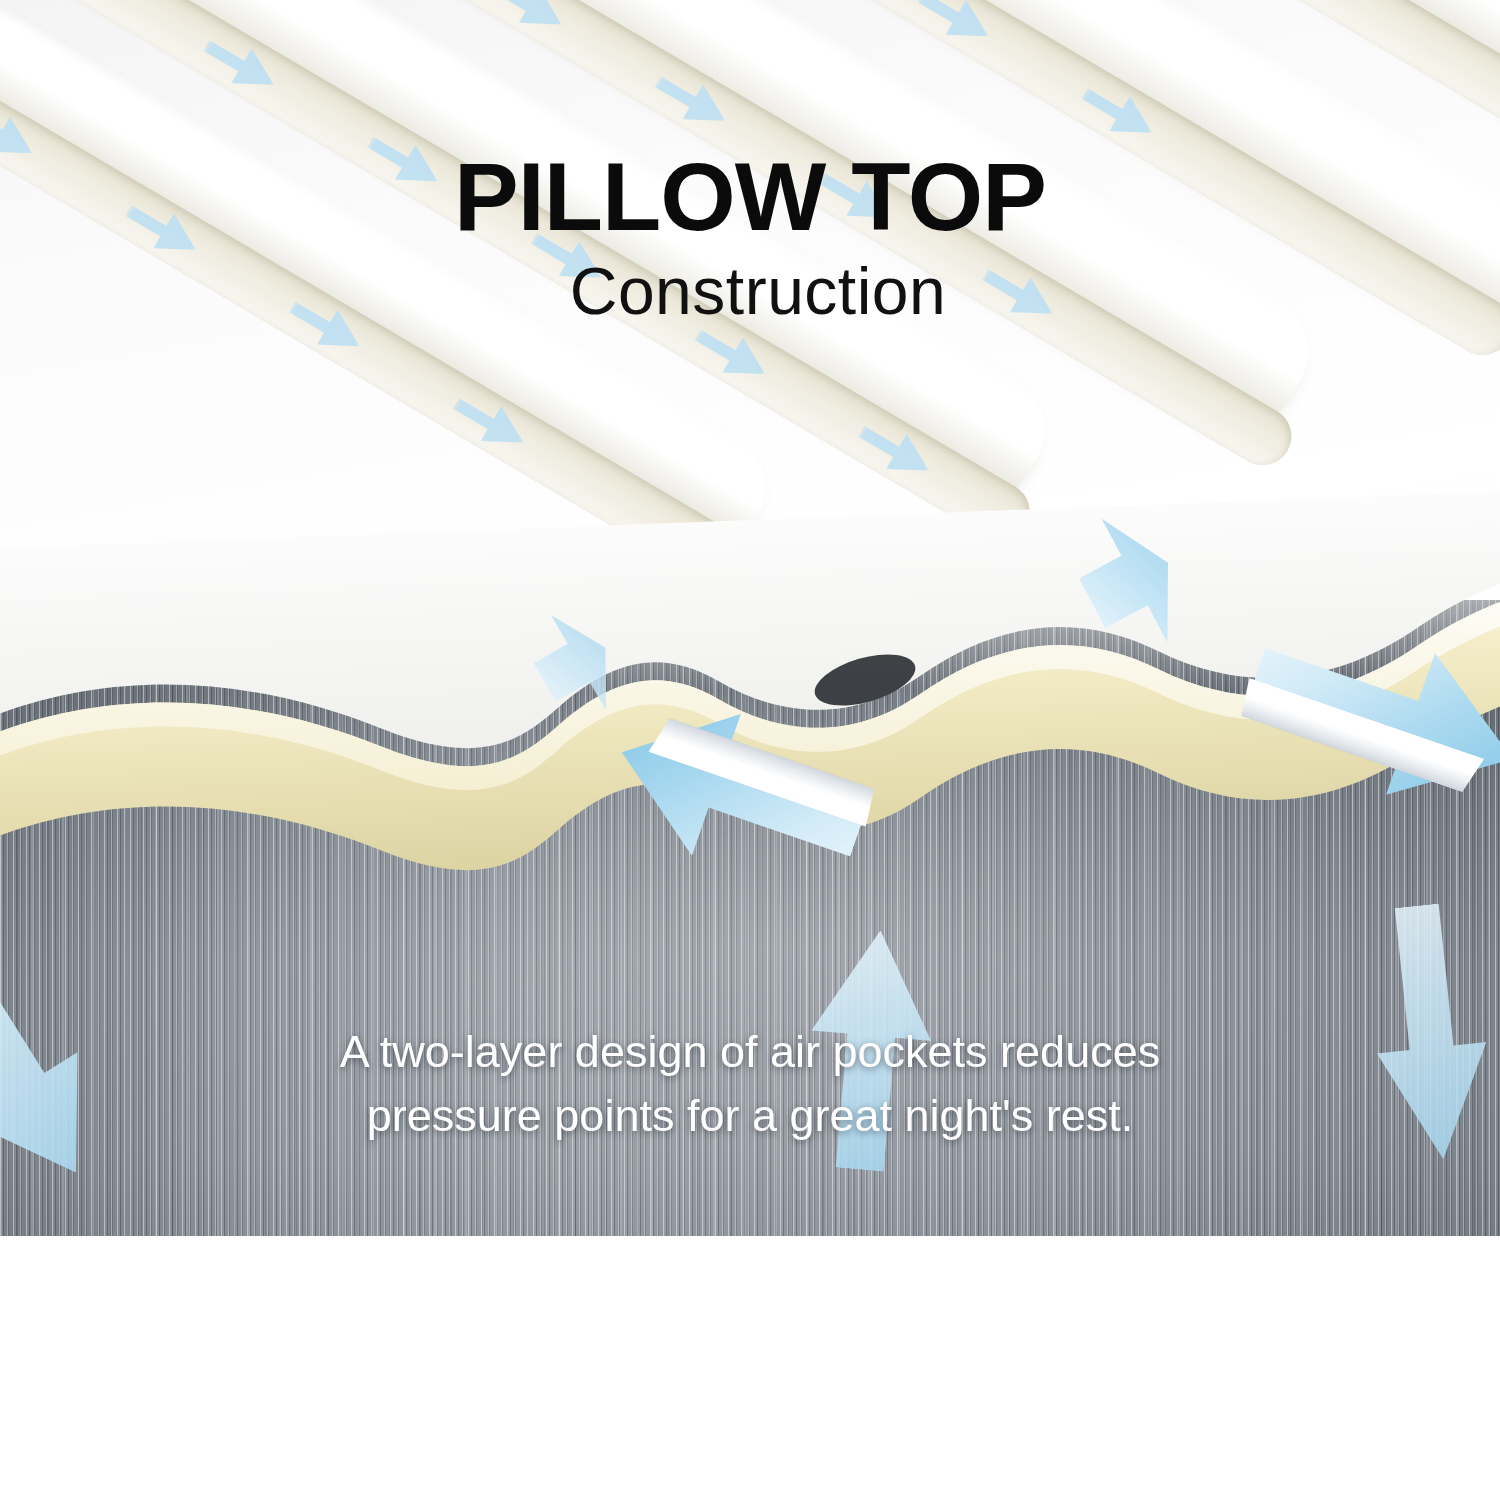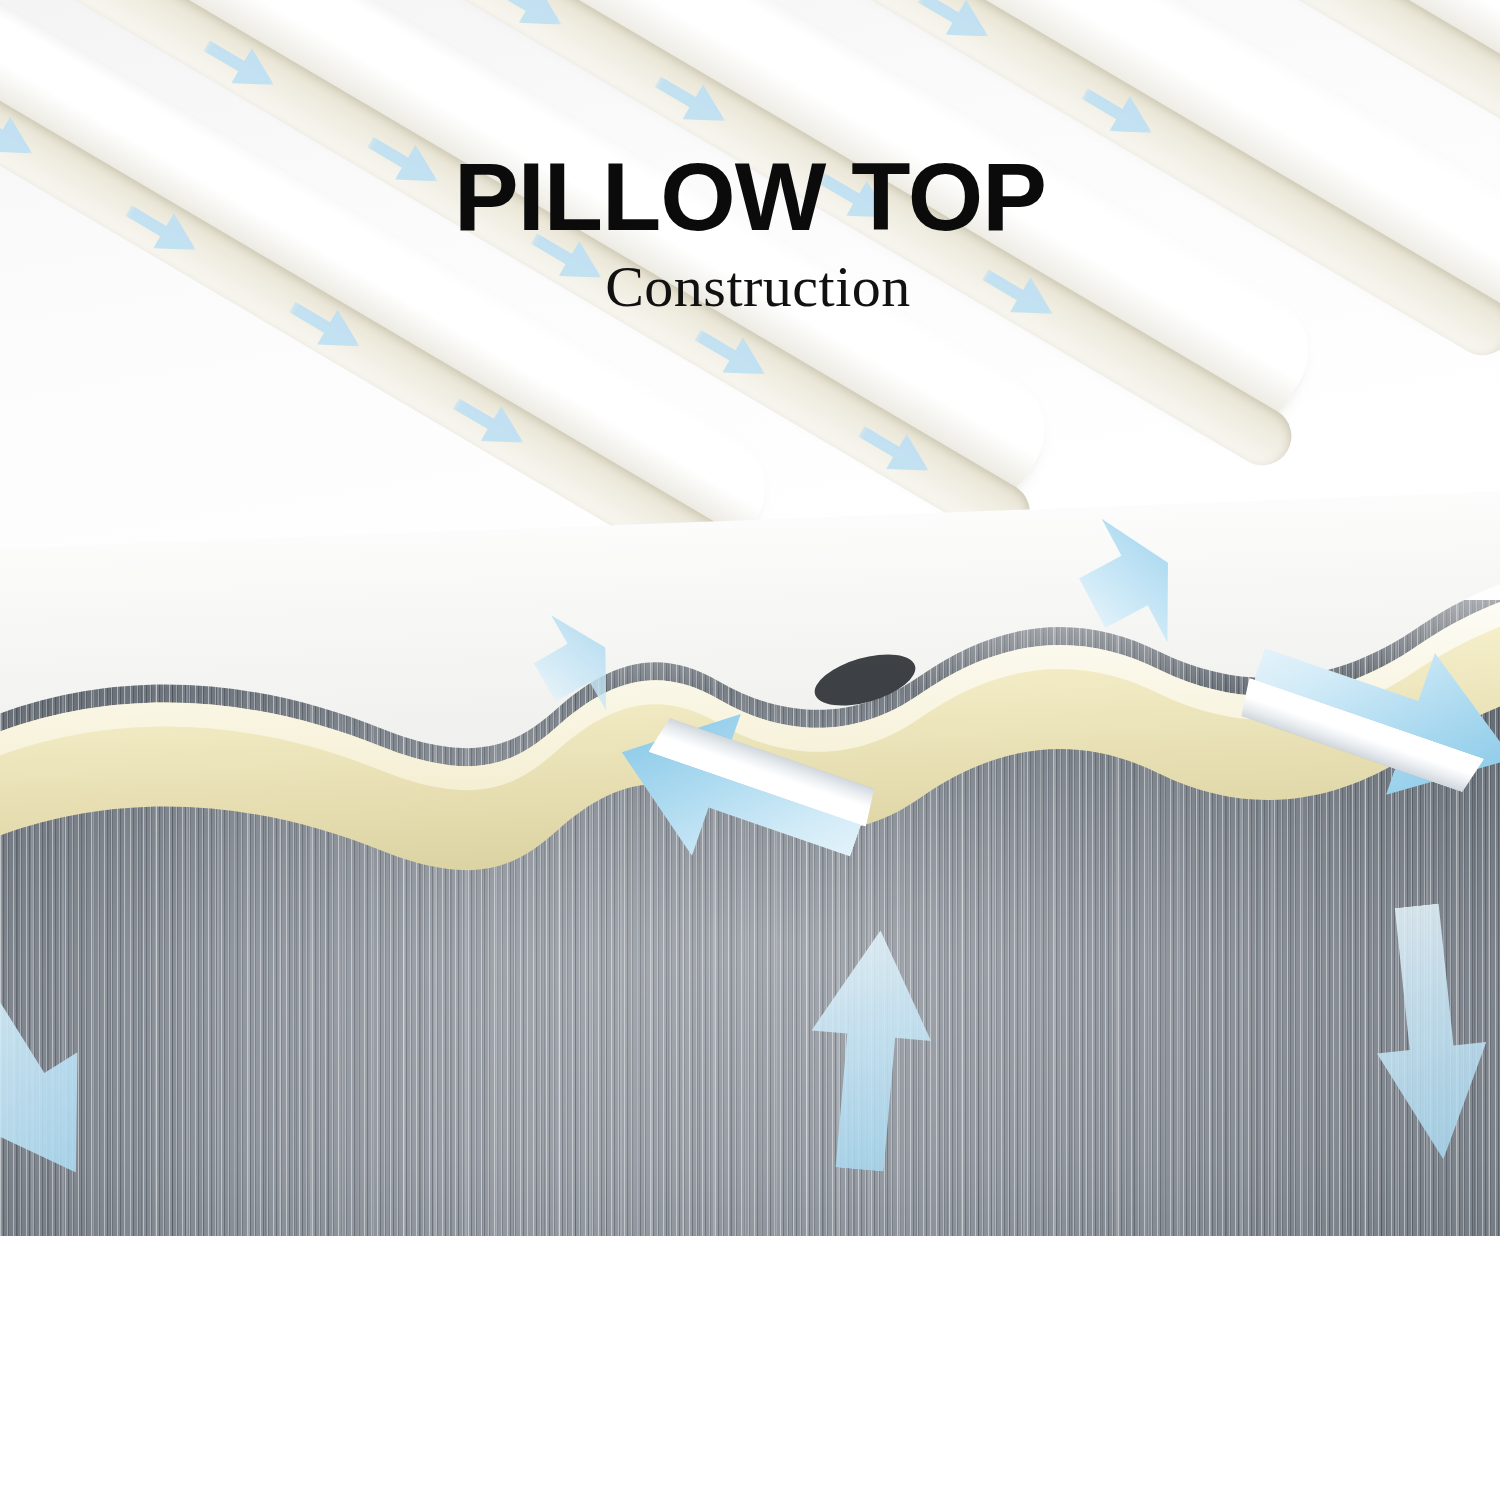--- a/index.html
+++ b/index.html
@@ -140,23 +140,23 @@
   .title-main{
     font-family:"Liberation Sans",sans-serif;
     font-weight:700;
     font-size:97px;
     line-height:1.0;
     letter-spacing:-1px;
     color:#0b0b0b;
     margin:0;
   }
   .title-sub{
-    font-family:Liberation Serif, serif;
+    font-family:Liberation Sans, sans-serif;
     font-weight:300;
-    font-size:58px;
+    font-size:66px;
     line-height:1.12;
     letter-spacing:0.5px;
     color:#111111;
     margin:10px 0 0 0;
     padding-left:16px;
   }
   .caption{
     position:absolute;left:0;right:0;bottom:88px;text-align:center;
     font-family:"Liberation Sans",sans-serif;
     font-weight:400;
@@ -314,14 +314,18 @@
 
   <div class="arrowFlat a-down" style="left:60px;top:1290px;width:115px;height:210px;transform:rotate(-4deg);opacity:.45;"></div>
 
   <div class="arrowFlat a-down" style="left:1330px;top:1330px;width:110px;height:200px;transform:rotate(-5deg);opacity:.40;"></div>
 
   <div class="title-block">
     <h1 class="title-main">PILLOW TOP</h1>
     <h2 class="title-sub">Construction</h2>
   </div>
 
+  <div class="caption">
+    <div>A two-layer design of air pockets reduces</div>
+    <div>pressure points for a great night's rest.</div>
+  </div>
 
 </div>
 
 </body></html>

